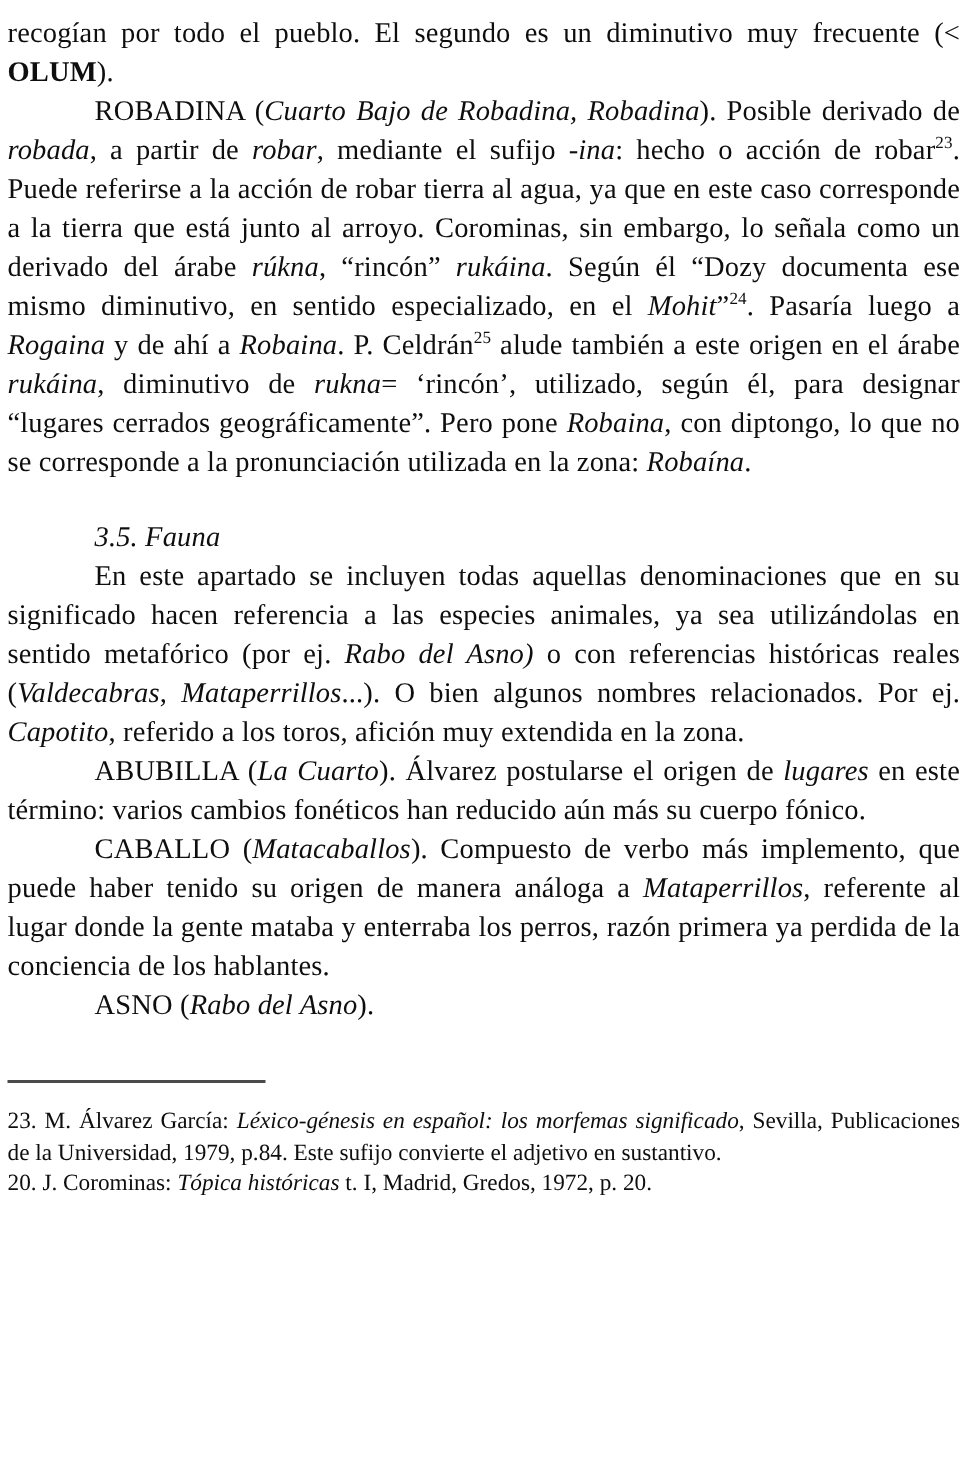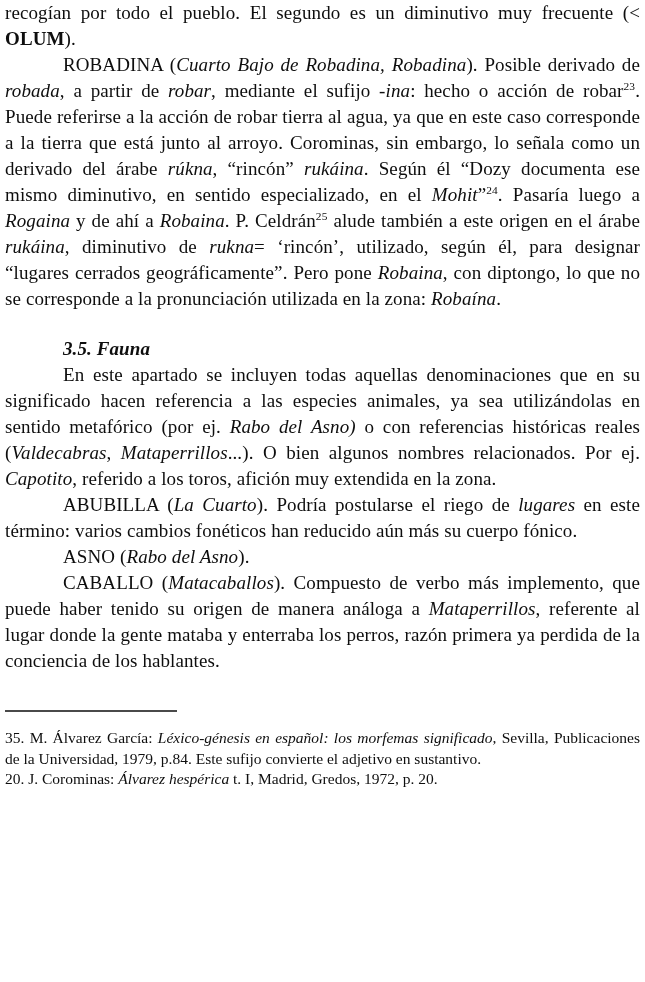--- a/index.html
+++ b/index.html
@@ -8,21 +8,21 @@
     height: 982px;
     background: #ffffff;
     color: #0e0e0e;
     font-family: "Liberation Serif", "DejaVu Serif", serif;
     overflow: hidden;
   }
   .page {
     box-sizing: border-box;
     width: 645px;
     height: 982px;
-    padding: 0 5px 0 5px;
+    padding: 10px 5px 0 5px;
   }
   .body-text p {
     margin: 0;
     font-size: 19px;
     line-height: 26px;
     text-align: justify;
     letter-spacing: 0.1px;
   }
   .body-text p.indent { text-indent: 58px; }
   .body-text p.heading {
@@ -31,21 +31,21 @@
     margin-top: 24px;
     text-align: left;
   }
   sup {
     font-size: 0.6em;
     line-height: 0;
     vertical-align: super;
   }
   .it { font-style: italic; }
   .b  { font-weight: bold; }
-  .bi { font-weight: bold; font-style: italic; margin-top: 40px; }
+  .bi { font-weight: normal; font-style: italic; margin-top: 40px; }
   .footnote-sep {
     border: 0;
     border-top: 2px solid #4a4a4a;
     width: 172px;
     margin: 36px 0 16px 0;
   }
   .footnotes p {
     margin: 0;
     font-size: 15.5px;
     line-height: 20.5px;
@@ -54,22 +54,22 @@
 </style>
 </head>
 <body>
 
 <div class="page">
   <div class="body-text">
       <p class=""><span>recogían por todo el pueblo. El segundo es un diminutivo muy frecuente (&lt; </span><span class="b">OLUM</span><span>).</span></p>
       <p class="indent"><span>ROBADINA (</span><span class="it">Cuarto Bajo de Robadina, Robadina</span><span>). Posible derivado de </span><span class="it">robada</span><span>, a partir de </span><span class="it">robar</span><span>, mediante el sufijo </span><span class="it">-ina</span><span>: hecho o acción de robar</span><sup>23</sup><span>. Puede referirse a la acción de robar tierra al agua, ya que en este caso corresponde a la tierra que está junto al arroyo. Corominas, sin embargo, lo señala como un derivado del árabe </span><span class="it">rúkna</span><span>, “rincón” </span><span class="it">rukáina</span><span>. Según él “Dozy documenta ese mismo diminutivo, en sentido especializado, en el </span><span class="it">Mohit</span><span>”</span><sup>24</sup><span>. Pasaría luego a </span><span class="it">Rogaina</span><span> y de ahí a </span><span class="it">Robaina</span><span>. P. Celdrán</span><sup>25</sup><span> alude también a este origen en el árabe </span><span class="it">rukáina</span><span>, diminutivo de </span><span class="it">rukna</span><span>= ‘rincón’, utilizado, según él, para designar “lugares cerrados geográficamente”. Pero pone </span><span class="it">Robaina</span><span>, con diptongo, lo que no se corresponde a la pronunciación utilizada en la zona: </span><span class="it">Robaína</span><span>.</span></p>
       <p class="indent heading"><span class="bi">3.5. Fauna</span></p>
       <p class="indent"><span>En este apartado se incluyen todas aquellas denominaciones que en su significado hacen referencia a las especies animales, ya sea utilizándolas en sentido metafórico (por ej. </span><span class="it">Rabo del Asno)</span><span> o con referencias históricas reales (</span><span class="it">Valdecabras</span><span>, </span><span class="it">Mataperrillos</span><span>...). O bien algunos nombres relacionados. Por ej. </span><span class="it">Capotito</span><span>, referido a los toros, afición muy extendida en la zona.</span></p>
-      <p class="indent"><span>ABUBILLA (</span><span class="it">La Cuarto</span><span>). Podría postularse el riego de </span><span class="it">lugares</span><span> en este término: varios cambios fonéticos han reducido aún más su cuerpo fónico.</span></p>
+      <p class="indent"><span>ABUBILLA (</span><span class="it">La Cuarto</span><span>). Álvarez postularse el origen de </span><span class="it">lugares</span><span> en este término: varios cambios fonéticos han reducido aún más su cuerpo fónico.</span></p>
+      <p class="indent"><span>CABALLO (</span><span class="it">Matacaballos</span><span>). Compuesto de verbo más implemento, que puede haber tenido su origen de manera análoga a </span><span class="it">Mataperrillos</span><span>, referente al lugar donde la gente mataba y enterraba los perros, razón primera ya perdida de la conciencia de los hablantes.</span></p>
       <p class="indent"><span>ASNO (</span><span class="it">Rabo del Asno</span><span>).</span></p>
-      <p class="indent"><span>CABALLO (</span><span class="it">Matacaballos</span><span>). Compuesto de verbo más implemento, que puede haber tenido su origen de manera análoga a </span><span class="it">Mataperrillos</span><span>, referente al lugar donde la gente mataba y enterraba los perros, razón primera ya perdida de la conciencia de los hablantes.</span></p>
     </div>
   <hr class="footnote-sep">
   <div class="footnotes">
-      <p><span>35. M. Álvarez García: </span><span class="it">Léxico-génesis en español: los morfemas significado</span><span>, Sevilla, Publicaciones de la Universidad, 1979, p.84. Este sufijo convierte el adjetivo en sustantivo.</span></p>
-      <p><span>20. J. Corominas: </span><span class="it">Álvarez hespérica</span><span> t. I, Madrid, Gredos, 1972, p. 20.</span></p>
+      <p><span>23. M. Álvarez García: </span><span class="it">Léxico-génesis en español: los morfemas significado</span><span>, Sevilla, Publicaciones de la Universidad, 1979, p.84. Este sufijo convierte el adjetivo en sustantivo.</span></p>
+      <p><span>20. J. Corominas: </span><span class="it">Tópica históricas</span><span> t. I, Madrid, Gredos, 1972, p. 20.</span></p>
     </div>
 </div>
 
 </body></html>

